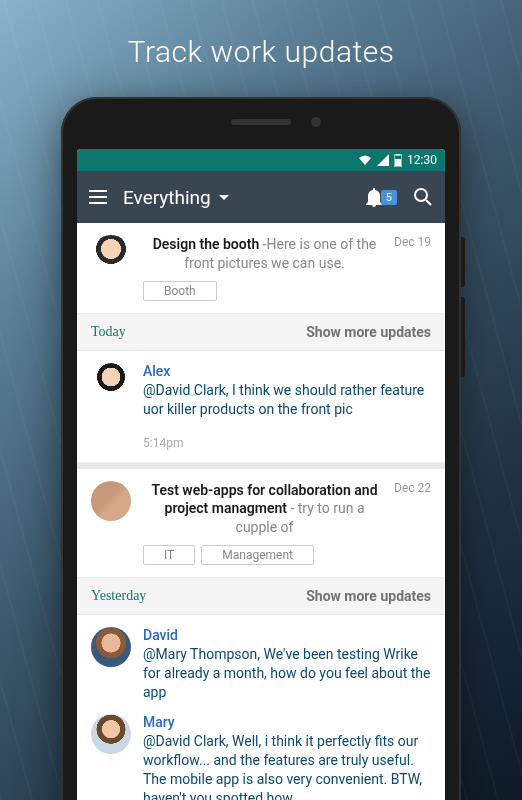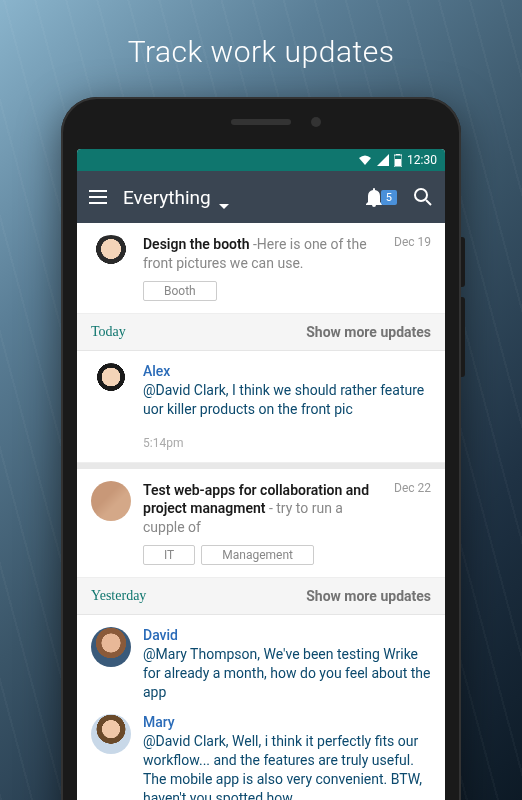--- a/index.html
+++ b/index.html
@@ -112,21 +112,21 @@
 }
 .hamburger span {
   width: 18px;
   height: 2px;
   background: #fff;
 }
 .app-title {
   font-size: 19px;
   font-weight: 400;
   display: flex;
-  align-items: flex-end;
+  align-items: center;
   gap: 8px;
   flex: 1;
 }
 .dropdown-arrow {
   width: 0; height: 0;
   border-left: 5px solid transparent;
   border-right: 5px solid transparent;
   border-top: 5px solid #fff;
 }
 .bell-wrap {
@@ -165,21 +165,21 @@
 .avatar-2 { background: radial-gradient(circle at 50% 35%, #f4d4b8 28%, #1a1a1a 29%, #1a1a1a 42%, #fff 43%); }
 .avatar-3 { background: linear-gradient(135deg, #c89878 40%, #d4a888 60%); }
 .avatar-4 { background: radial-gradient(circle at 50% 40%, #e8b898 30%, #8a5a3a 31%, #8a5a3a 48%, #3a5a7a 49%); }
 .avatar-5 { background: radial-gradient(circle at 50% 38%, #f0c8a8 28%, #6a4a2a 29%, #6a4a2a 45%, #c8d8e8 46%); }
 .item-body { flex: 1; min-width: 0; }
 .item-header {
   display: flex;
   align-items: flex-start;
   gap: 8px;
 }
-.item-title { flex: 1; font-size: 14px; line-height: 1.35; color: #333; }
+.item-title { flex: 1; font-size: 14px; line-height: 1.35; color: #333; text-align: center; }
 .item-title .bold { font-weight: 600; color: #1a1a1a; }
 .item-title .grey { color: #888; }
 .item-date { font-size: 12px; color: #999; white-space: nowrap; }
 .tags { margin-top: 8px; display: flex; gap: 6px; }
 .tag {
   border: 1px solid #ccc;
   color: #888;
   font-size: 12px;
   padding: 2px 20px;
   border-radius: 2px;

